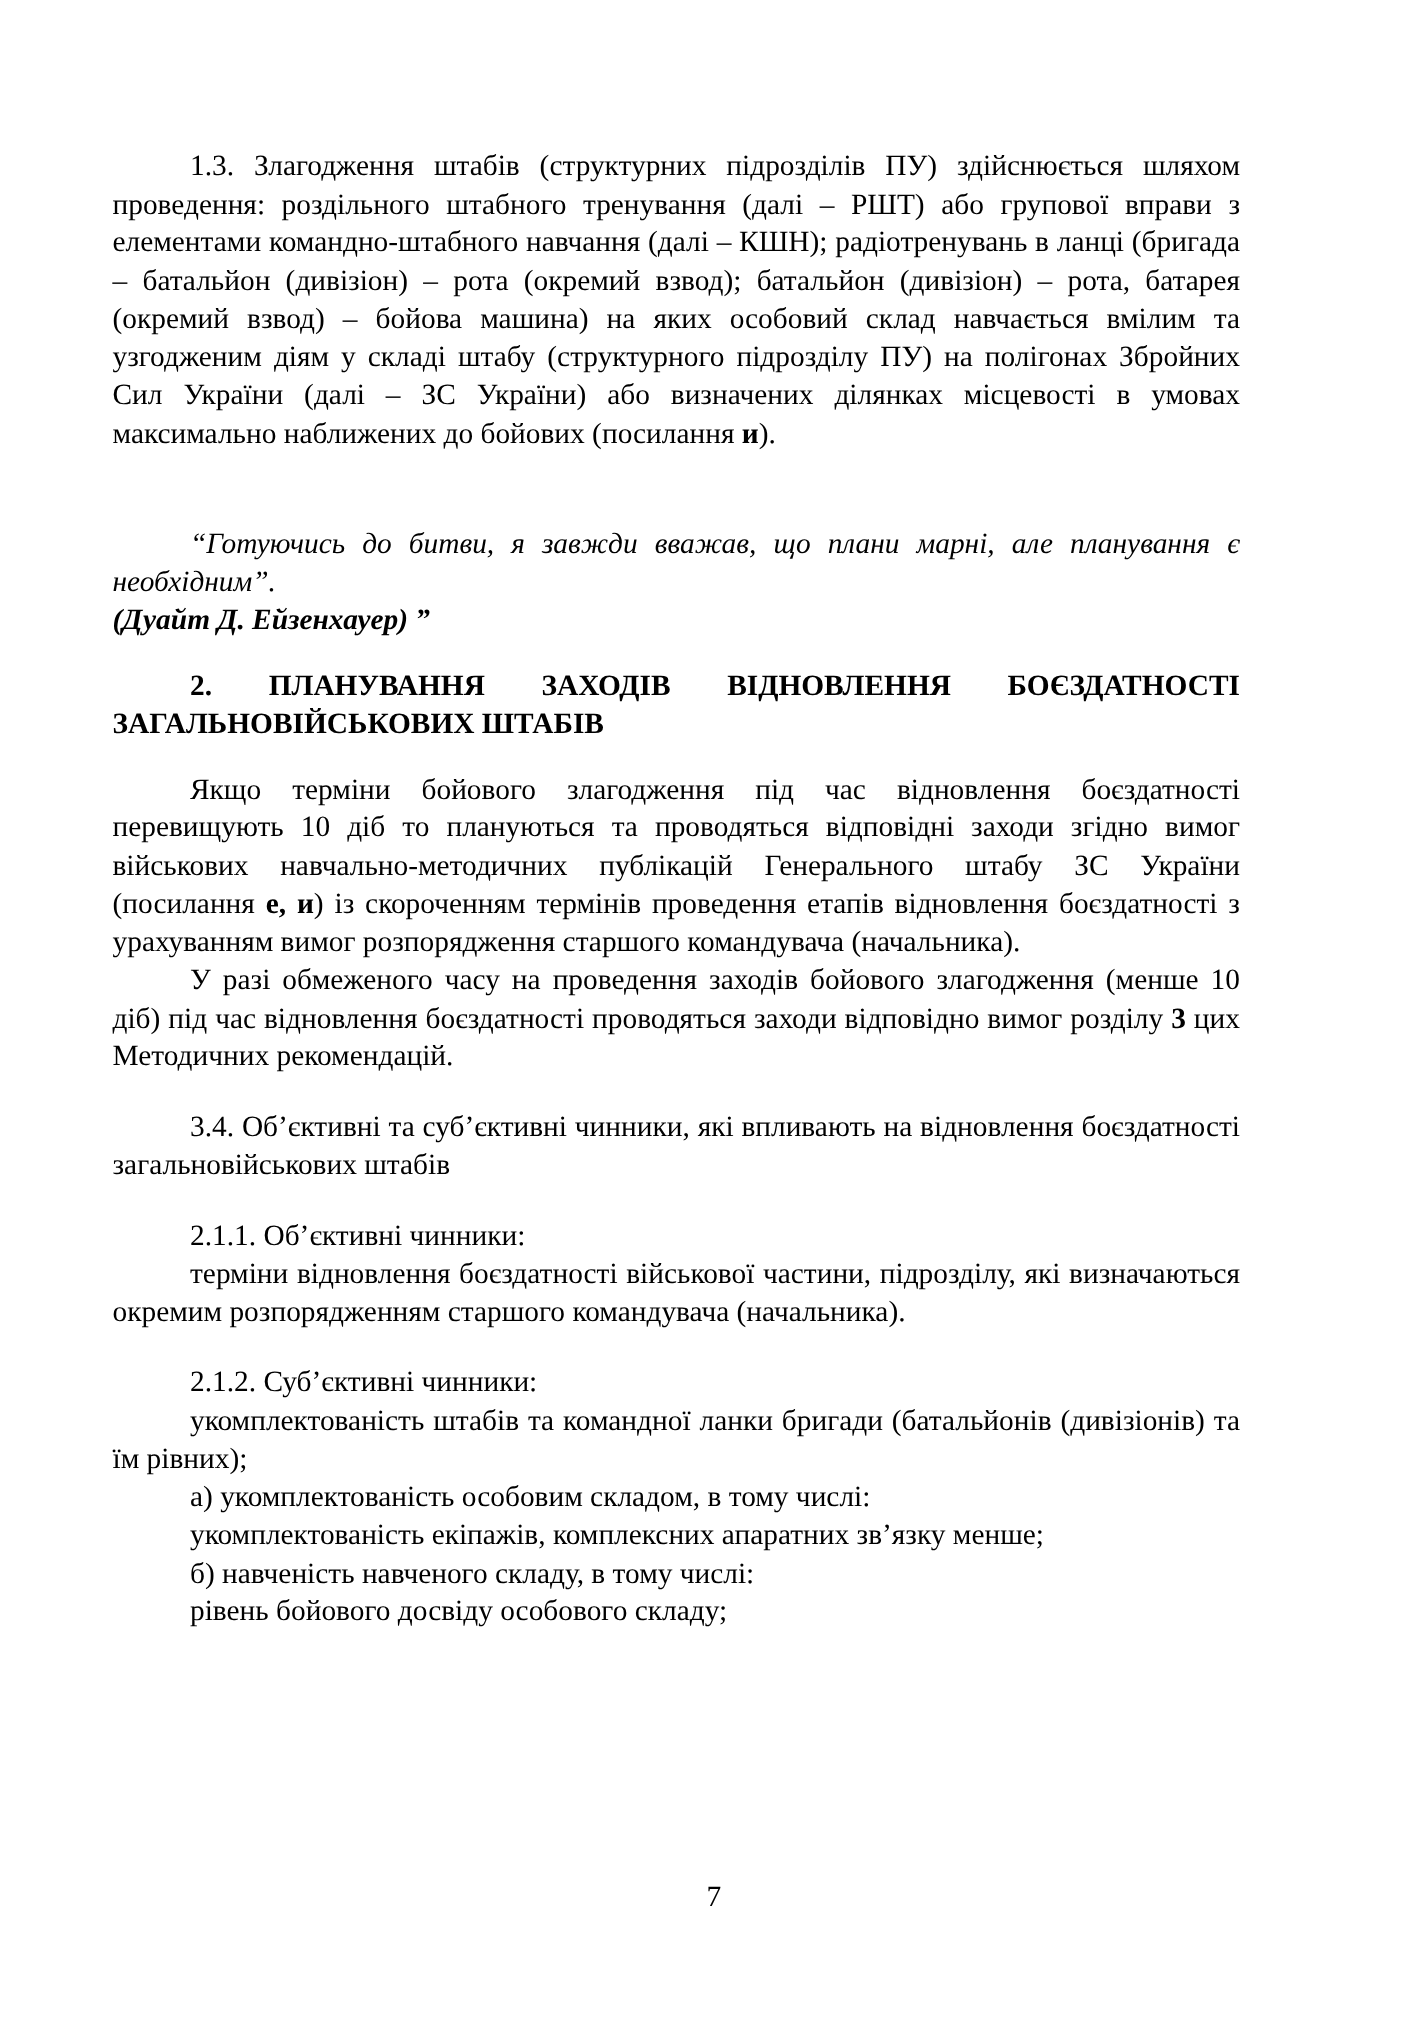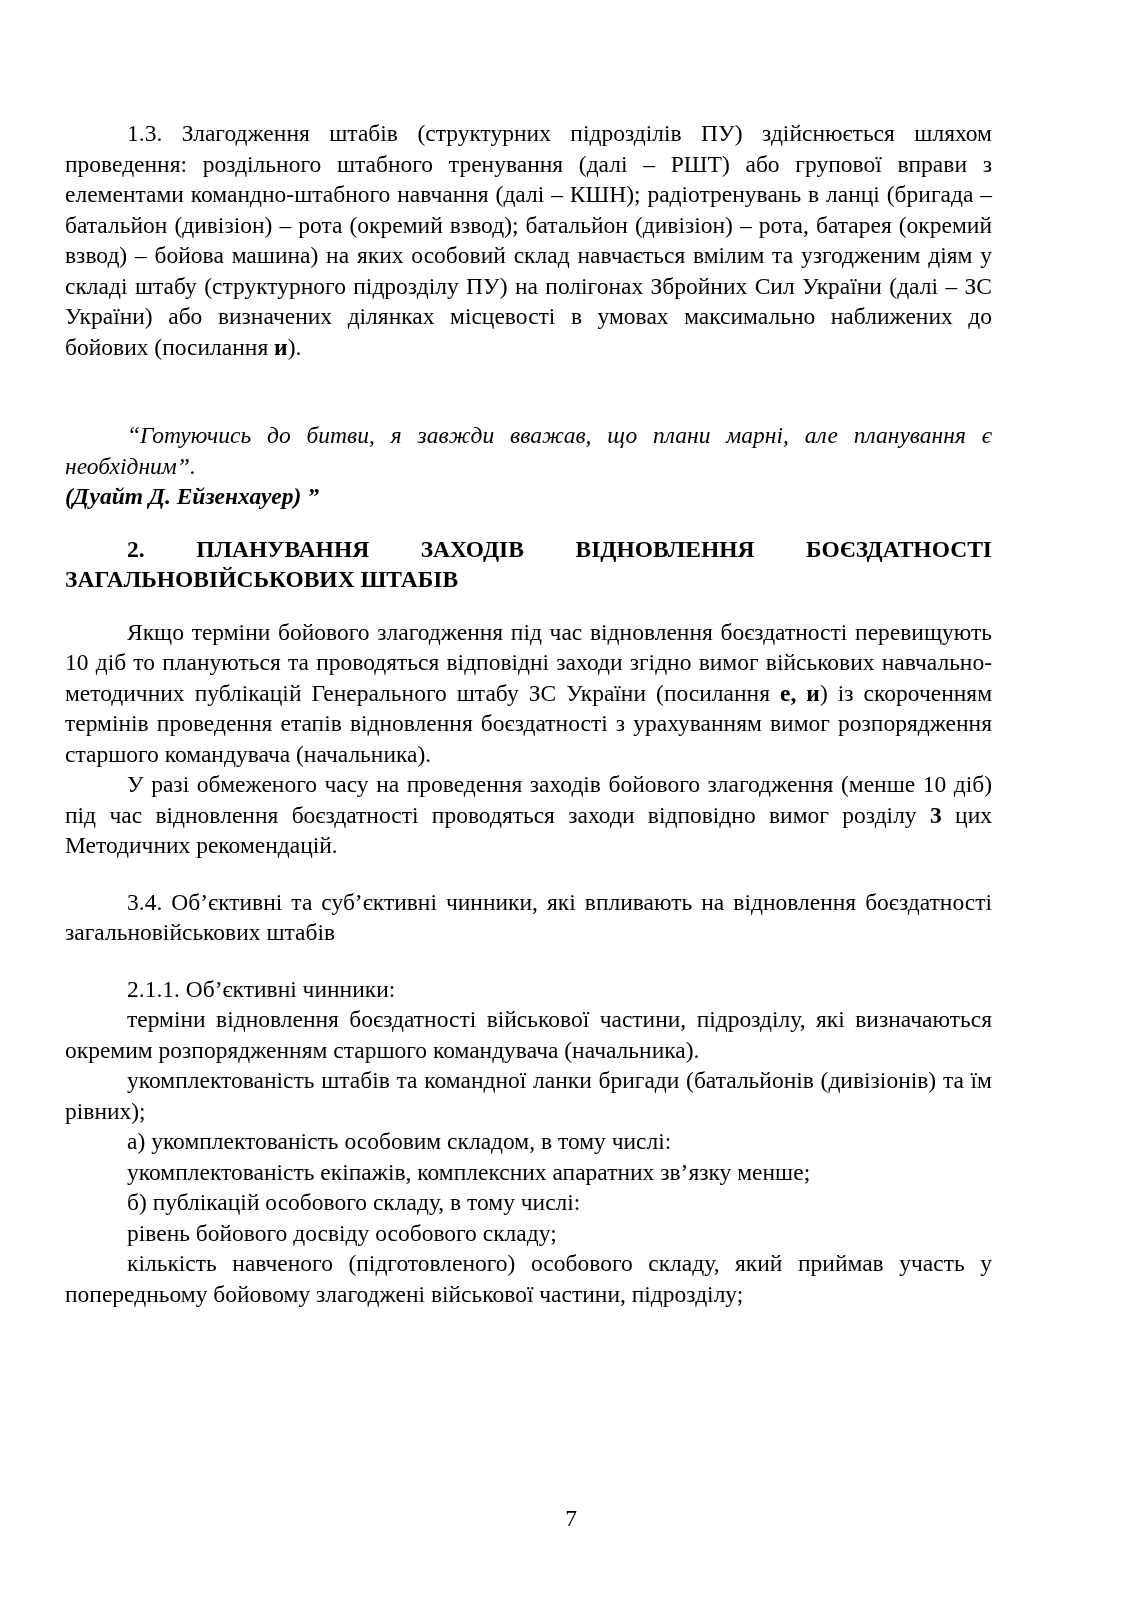--- a/index.html
+++ b/index.html
@@ -6,21 +6,21 @@
     margin: 0;
     padding: 0;
     background: #ffffff;
   }
   .page {
     position: relative;
     width: 1142px;
     height: 1615px;
     background: #ffffff;
     box-sizing: border-box;
-    padding: 118px 150px 0 65px;
+    padding: 118px 150px 0 90px;
     font-family: "Liberation Serif", "DejaVu Serif", serif;
     font-size: 23.5px;
     line-height: 30.5px;
     color: #000000;
     overflow: hidden;
   }
   .page p {
     margin: 0;
     text-align: justify;
     text-indent: 62px;
@@ -65,23 +65,23 @@
   <p class="gap-lg"><span>Якщо терміни бойового злагодження під час відновлення боєздатності перевищують 10 діб то плануються та проводяться відповідні заходи згідно вимог військових навчально-методичних публікацій Генерального штабу ЗС України (посилання </span><b>е, и</b><span>) із скороченням термінів проведення етапів відновлення боєздатності з урахуванням вимог розпорядження старшого командувача (начальника).</span></p>
 
   <p><span>У разі обмеженого часу на проведення заходів бойового злагодження (менше 10 діб) під час відновлення боєздатності проводяться заходи відповідно вимог розділу </span><b>3</b><span> цих Методичних рекомендацій.</span></p>
 
   <p class="gap-md">3.4. Об’єктивні та суб’єктивні чинники, які впливають на відновлення боєздатності загальновійськових штабів</p>
 
   <p class="gap-md">2.1.1. Об’єктивні чинники:</p>
 
   <p>терміни відновлення боєздатності військової частини, підрозділу, які визначаються окремим розпорядженням старшого командувача (начальника).</p>
 
+  <p class="gap-md">2.1.2. Суб’єктивні чинники:</p>
 
   <p>укомплектованість штабів та командної ланки бригади (батальйонів (дивізіонів) та їм рівних);</p>
   <p>а) укомплектованість особовим складом, в тому числі:</p>
   <p>укомплектованість екіпажів, комплексних апаратних зв’язку менше;</p>
-  <p>б) публікацій особового складу, в тому числі:</p>
+  <p>б) навченість навченого складу, в тому числі:</p>
   <p>рівень бойового досвіду особового складу;</p>
-  <p>кількість навченого (підготовленого) особового складу, який приймав участь у попередньому бойовому злагоджені військової частини, підрозділу;</p>
 
   <p class="page-number">7</p>
 
 </div>
 
 </body></html>

